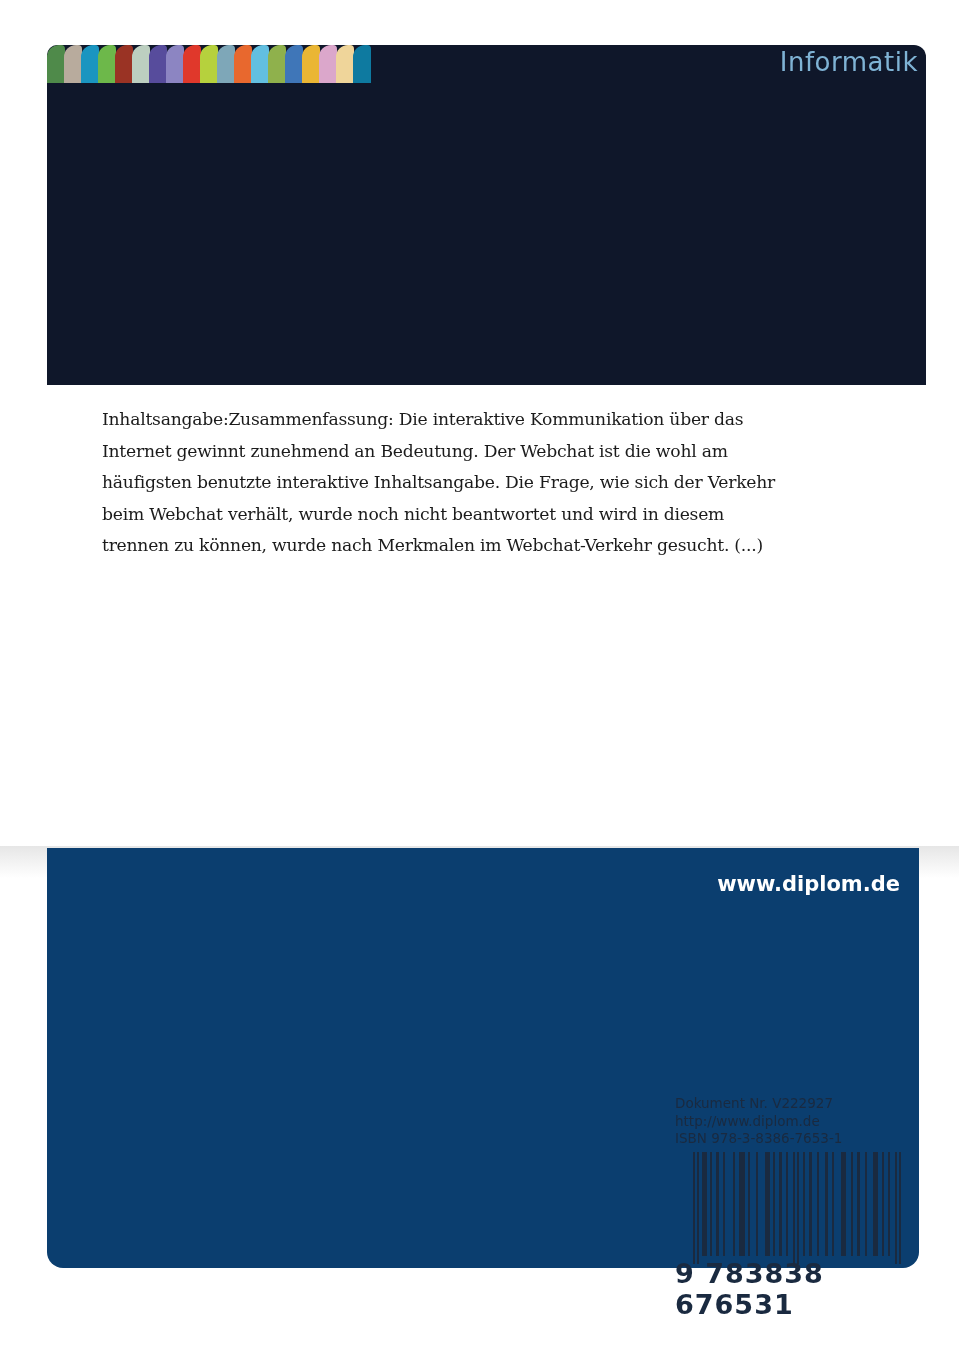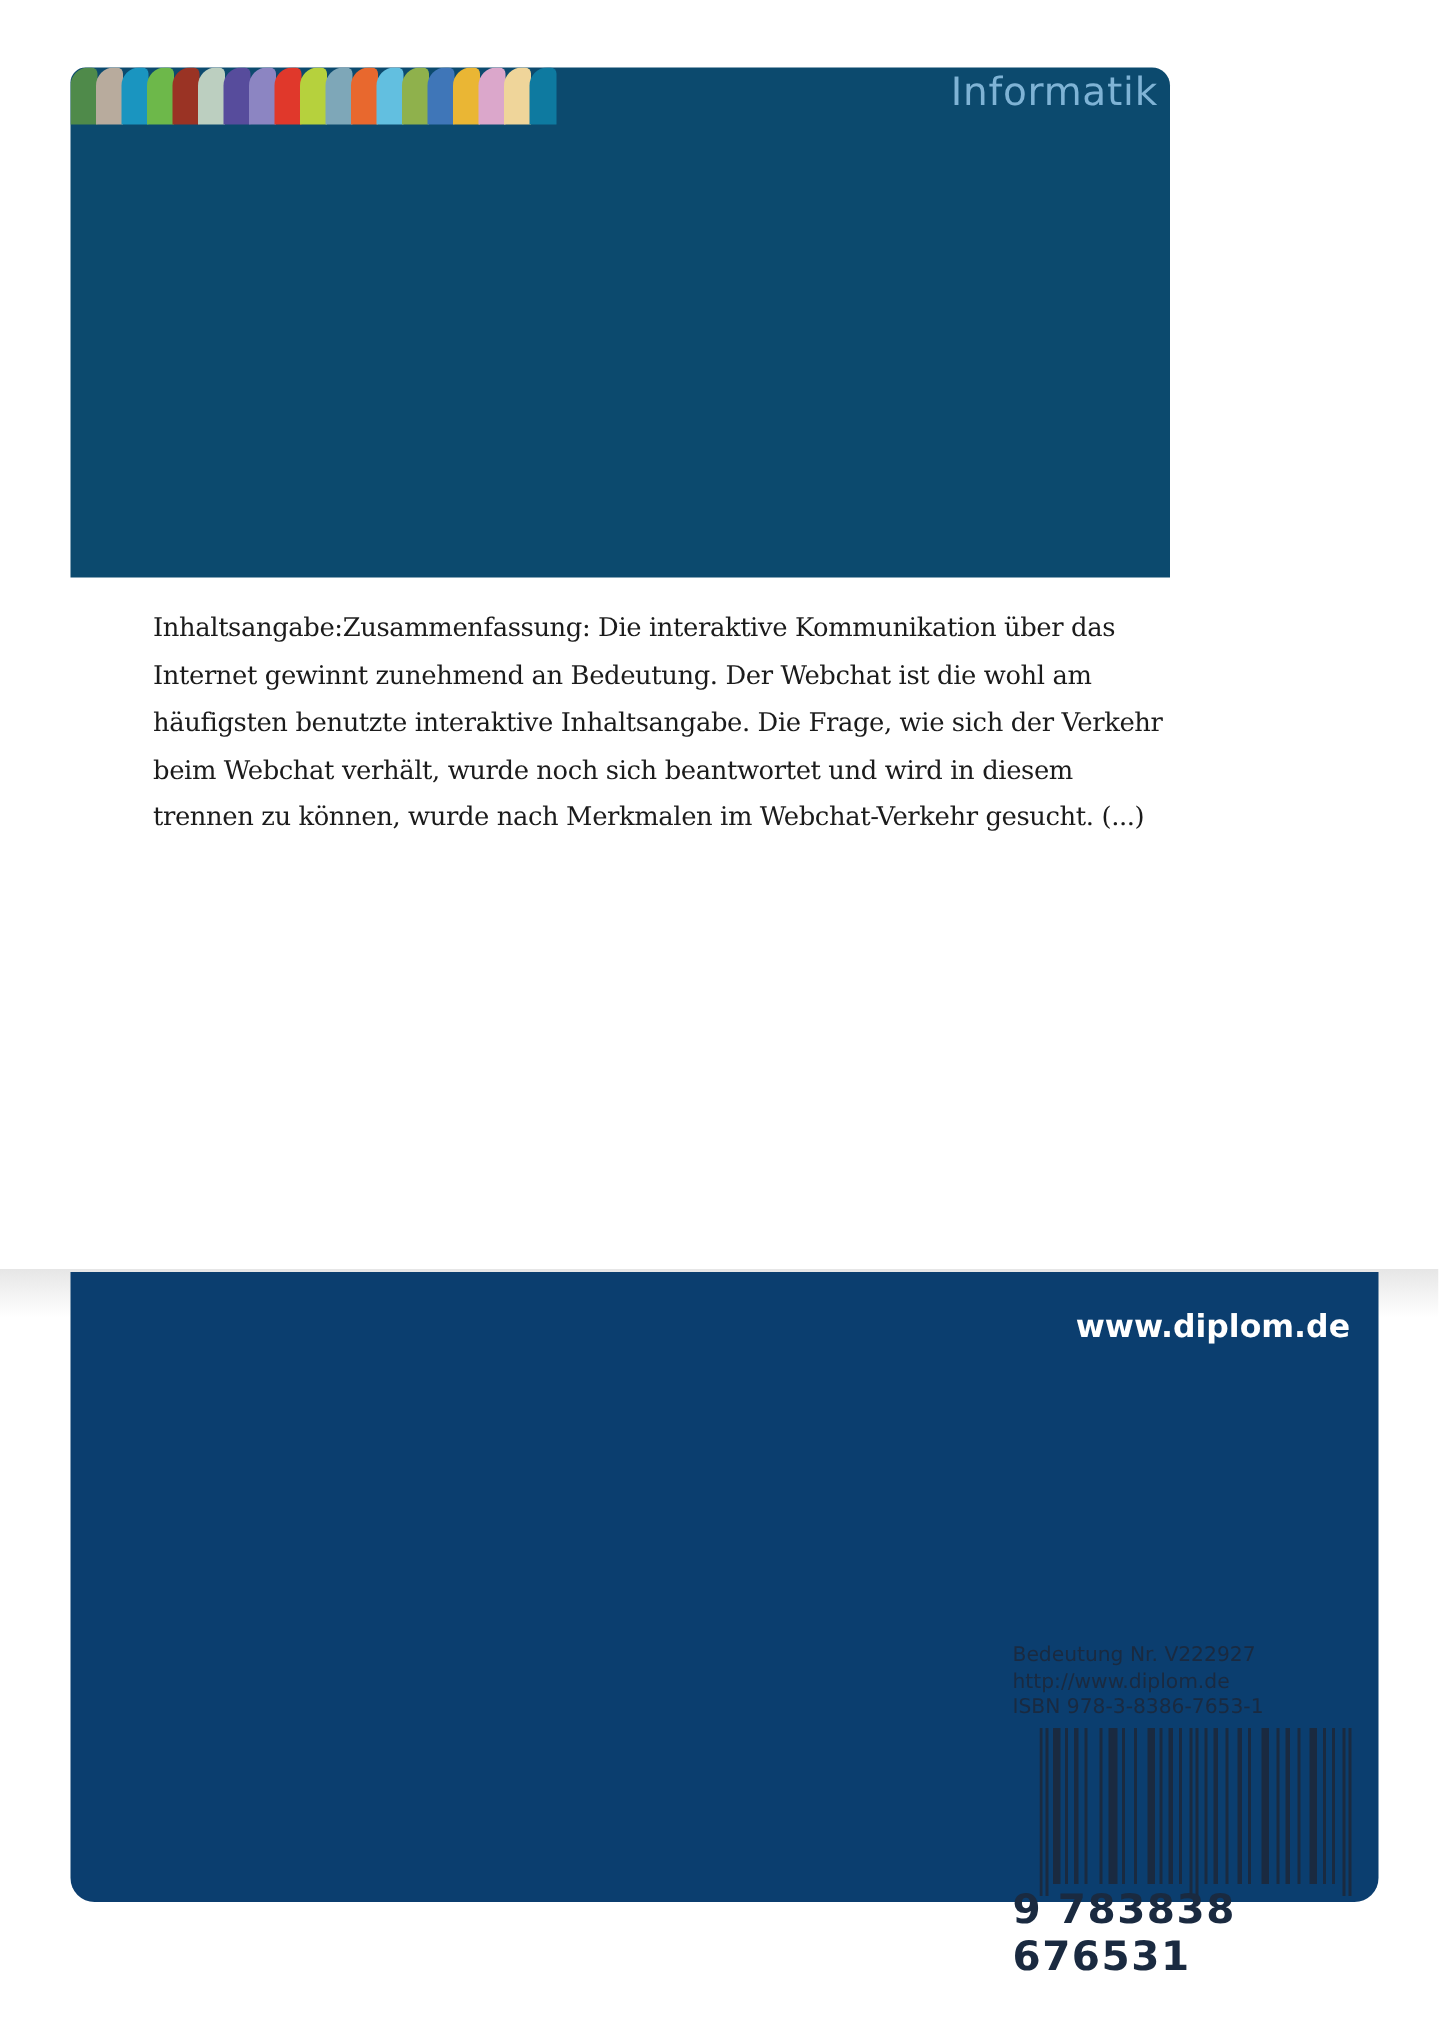--- a/index.html
+++ b/index.html
@@ -1,17 +1,17 @@
 <!DOCTYPE html>
 <html><head>
 <meta charset="utf-8">
 <style>
   html, body { margin:0; padding:0; }
   body { width:959px; height:1360px; background:#ffffff; position:relative; overflow:hidden; }
-  .top-panel { position:absolute; left:47px; top:45px; width:733px; height:340px; background:#0c4a6e; border-top-right-radius:12px; border-top-left-radius:10px; overflow:hidden; }
+  .top-panel { position:absolute; left:47px; top:45px; width:879px; height:340px; background:#0f172a; border-top-right-radius:12px; border-top-left-radius:10px; overflow:hidden; }
   .tabs { position:absolute; left:0; top:0; height:38px; display:flex; }
   .tab { width:18px; height:38px; border-top-left-radius:12px; border-top-right-radius:4px; margin-right:-1px; }
   .category { position:absolute; right:8px; top:2px; font-family:"DejaVu Sans", sans-serif; font-size:26px; color:#7fb3d5; letter-spacing:0.5px; }
   .abstract { position:absolute; left:66px; top:404px; width:760px; font-family:"DejaVu Serif", serif; font-size:17.2px; line-height:31.6px; color:#1b1b1b; letter-spacing:-0.25px; }
   .abstract .line { display:block; white-space:nowrap;margin-left:36px; }
   .fold { position:absolute; left:0; top:846px; width:959px; height:32px; background:linear-gradient(#e6e6e6, #ffffff); }
   .bottom-panel { position:absolute; left:47px; top:848px; width:872px; height:420px; background:#0b3e6f; border-bottom-left-radius:16px; border-bottom-right-radius:16px; }
   .website { position:absolute; right:19px; top:24px; font-family:"DejaVu Sans", sans-serif; font-weight:bold; font-size:21px; color:#ffffff; }
   .meta { position:absolute; left:628px; top:247px; font-family:"DejaVu Sans", sans-serif; font-size:13.5px; line-height:17.5px; color:#1a2a40; }
   .barcode { position:absolute; left:646px; top:304px; width:210px; height:112px; }
@@ -42,30 +42,30 @@
       <div class="tab" style="background: rgb(239, 213, 154);"></div>
       <div class="tab" style="background: rgb(14, 122, 160);"></div>
     </div>
   <div class="category">Informatik</div>
 </div>
 
 <div class="abstract">
   <span class="line">Inhaltsangabe:Zusammenfassung: Die interaktive Kommunikation über das</span>
   <span class="line">Internet gewinnt zunehmend an Bedeutung. Der Webchat ist die wohl am</span>
   <span class="line">häufigsten benutzte interaktive Inhaltsangabe. Die Frage, wie sich der Verkehr</span>
-  <span class="line">beim Webchat verhält, wurde noch sich beantwortet und wird in diesem</span>
+  <span class="line">beim Webchat verhält, wurde noch nicht beantwortet und wird in diesem</span>
   <span class="line">trennen zu können, wurde nach Merkmalen im Webchat-Verkehr gesucht. (...)</span>
 </div>
 
 <div class="fold"></div>
 
 <div class="bottom-panel">
   <div class="website">www.diplom.de</div>
   <div class="meta">
-    <div>Bedeutung Nr. V222927</div>
+    <div>Dokument Nr. V222927</div>
     <div>http://www.diplom.de</div>
     <div>ISBN 978-3-8386-7653-1</div>
   </div>
   <svg class="barcode" viewBox="0 0 210 112" preserveAspectRatio="none">
     <g fill="#1a2a40">
       <rect x="0" y="0" width="2" height="112"></rect>
         <rect x="4" y="0" width="2" height="112"></rect>
       <rect x="9" y="0" width="5" height="104"></rect>
         <rect x="17" y="0" width="2" height="104"></rect>
       <rect x="23" y="0" width="3" height="104"></rect>

